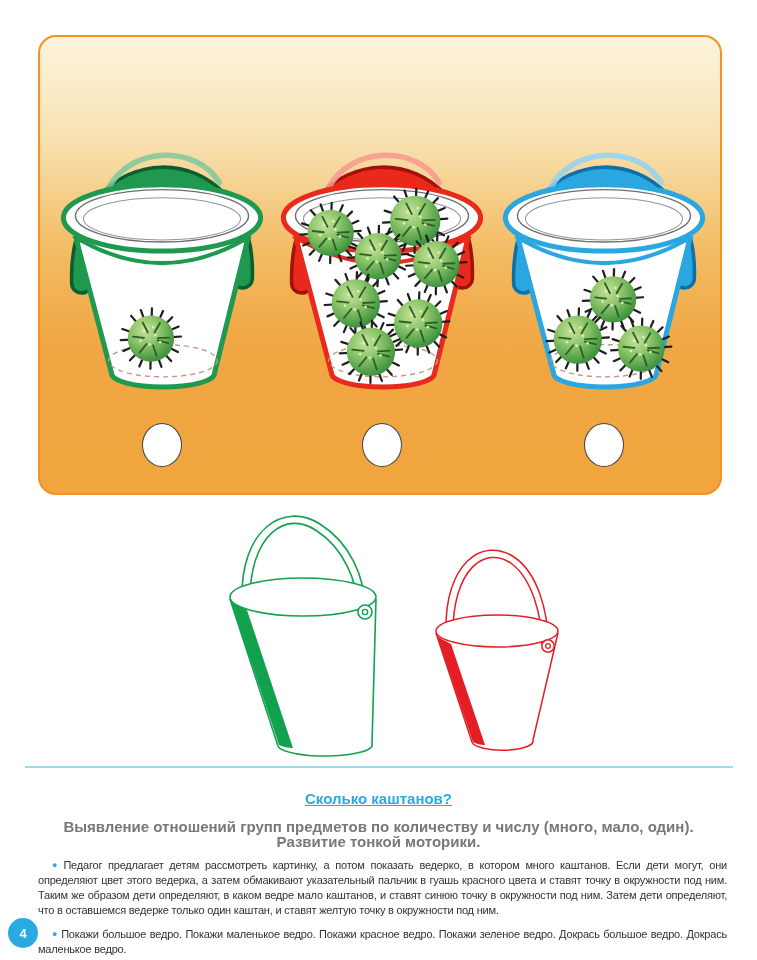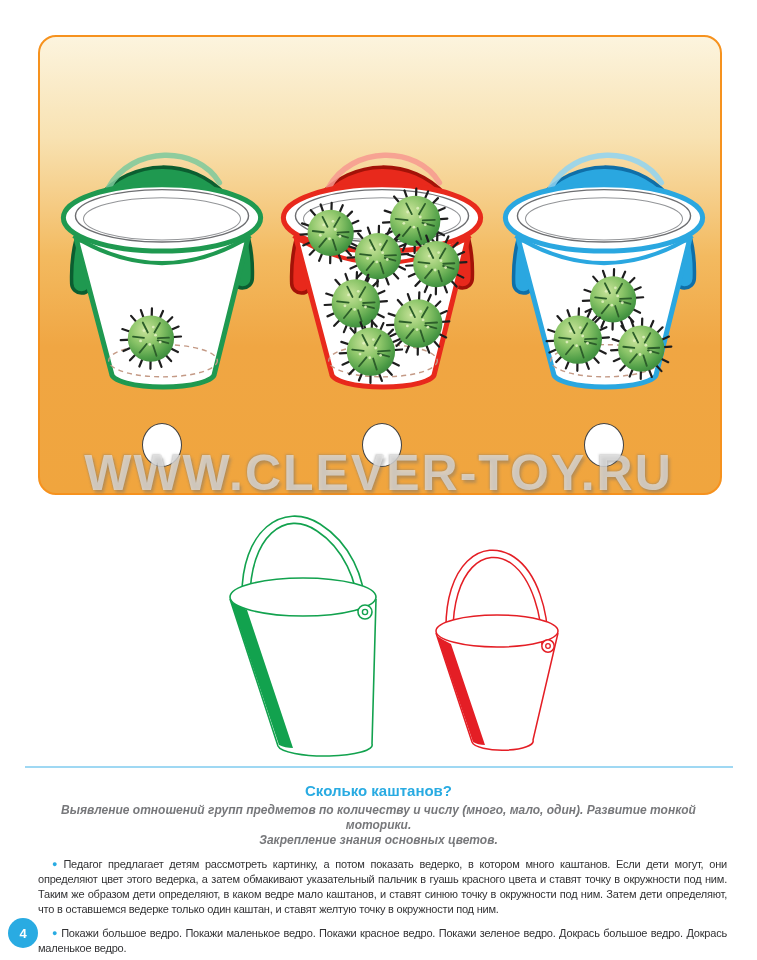--- a/index.html
+++ b/index.html
@@ -23,22 +23,22 @@
         z-index:5;pointer-events:none;}
 
   
   .line-bucket{position:absolute;}
   .line-bucket.g{left:222px;top:503px;width:180px;height:262px;}
   .line-bucket.r{left:428px;top:538px;width:148px;height:218px;}
 
   
   .rule{position:absolute;left:25px;top:766px;width:708px;height:2px;background:#9FD8F3;}
   .textblock{position:absolute;left:30px;top:778px;width:697px;}
-  .title{text-align:center;font-size:15px;font-weight:bold;color:#29ABE2;margin:4px;}
-  .subtitle{margin-top:4px;text-align:center;font-size:12px;font-weight:bold;font-style:italic;
+  .title{text-align:center;font-size:15px;font-weight:bold;color:#29ABE2;margin:12px;text-decoration:underline;}
+  .subtitle{margin-top:4px;text-align:center;font-size:15px;font-weight:bold;
         color:#77787B;line-height:15px;}
   .para{margin:9px 0 0 8px;text-align:justify;font-size:11px;line-height:15px;color:#323234;
         text-indent:14px;letter-spacing:-0.2px;}
   .para .bullet{color:#29ABE2;font-size:9px;vertical-align:1px;margin-right:3px;letter-spacing:0;}
 
   
   .page-badge{position:absolute;left:8px;top:918px;width:30px;height:30px;border-radius:50%;
         background:#29ABE2;color:#fff;font-size:13px;font-weight:bold;
         display:flex;align-items:center;justify-content:center;}
 </style>
@@ -455,21 +455,20 @@
           <circle cx="4.6" cy="-3.4" r="1.4" fill="#DFF0BE" opacity="0.9"></circle>
           <circle cx="-1.2" cy="5.8" r="1.4" fill="#DFF0BE" opacity="0.9"></circle>
           <circle cx="9.2" cy="3.4" r="1.4" fill="#DFF0BE" opacity="0.9"></circle>
           <circle cx="-10.3" cy="2.3" r="1.4" fill="#DFF0BE" opacity="0.9"></circle>
           <circle cx="2.3" cy="-11.5" r="1.4" fill="#DFF0BE" opacity="0.9"></circle>
         </g>
   </svg>
       <div class="answer-circle" style="left:544px"></div>
     </div>
 
-  <div class="watermark">WWW.CLEVER-TOY.RU</div>
 
   <svg class="line-bucket g" viewBox="0 0 180 262">
     <path class="lb-stroke" d="M8,96 L56,243 A47,11 0 0 0 150,241 L154,96" fill="#fff" stroke-width="1.6" stroke-linejoin="round" stroke="#12A24E"></path>
     <path class="lb-fill" d="M9,99 L57,242 Q63,245 71,245 L25,107 Q16,103 9,99 Z" stroke="none" fill="#12A24E"></path>
     <path class="lb-stroke" d="M20,97 C18,26 62,-2 98,21 C128,40 143,74 143,106" fill="none" stroke-width="1.6" stroke="#12A24E"></path>
     <path class="lb-stroke" d="M28,99 C27,32 64,6 95,28 C121,45 136,78 136,108" fill="none" stroke-width="1.6" stroke="#12A24E"></path>
     <ellipse class="lb-stroke" cx="81" cy="94" rx="73" ry="19" fill="#fff" stroke-width="1.6" stroke="#12A24E"></ellipse>
     <circle class="lb-stroke" cx="143" cy="109" r="7" fill="#fff" stroke-width="1.6" stroke="#12A24E"></circle>
     <circle class="lb-stroke" cx="143" cy="109" r="2.6" fill="#fff" stroke-width="1.4" stroke="#12A24E"></circle>
   </svg>
@@ -483,21 +482,20 @@
     <circle class="lb-stroke" cx="120" cy="108" r="6.2" fill="#fff" stroke-width="1.5" stroke="#E41E25"></circle>
     <circle class="lb-stroke" cx="120" cy="108" r="2.3" fill="#fff" stroke-width="1.3" stroke="#E41E25"></circle>
   </svg>
 
   <div class="rule"></div>
 
   <div class="textblock">
     <h1 class="title">Сколько каштанов?</h1>
     <div class="subtitle">
       <div>Выявление отношений групп предметов по количеству и числу (много, мало, один). Развитие тонкой моторики.</div>
-      <div>Закрепление знания основных цветов.</div>
     </div>
     <p class="para"><span class="bullet">●</span><span>Педагог предлагает детям рассмотреть картинку, а потом показать ведерко, в котором много каштанов. Если дети могут, они определяют цвет этого ведерка, а затем обмакивают указательный пальчик в гуашь красного цвета и ставят точку в окружности под ним. Таким же образом дети определяют, в каком ведре мало каштанов, и ставят синюю точку в окружности под ним. Затем дети определяют, что в оставшемся ведерке только один каштан, и ставят желтую точку в окружности под ним.</span></p>
     <p class="para"><span class="bullet">●</span><span>Покажи большое ведро. Покажи маленькое ведро. Покажи красное ведро. Покажи зеленое ведро. Докрась большое ведро. Докрась маленькое ведро.</span></p>
   </div>
 
   <div class="page-badge">4</div>
 
 </div>
 
 </body></html>

